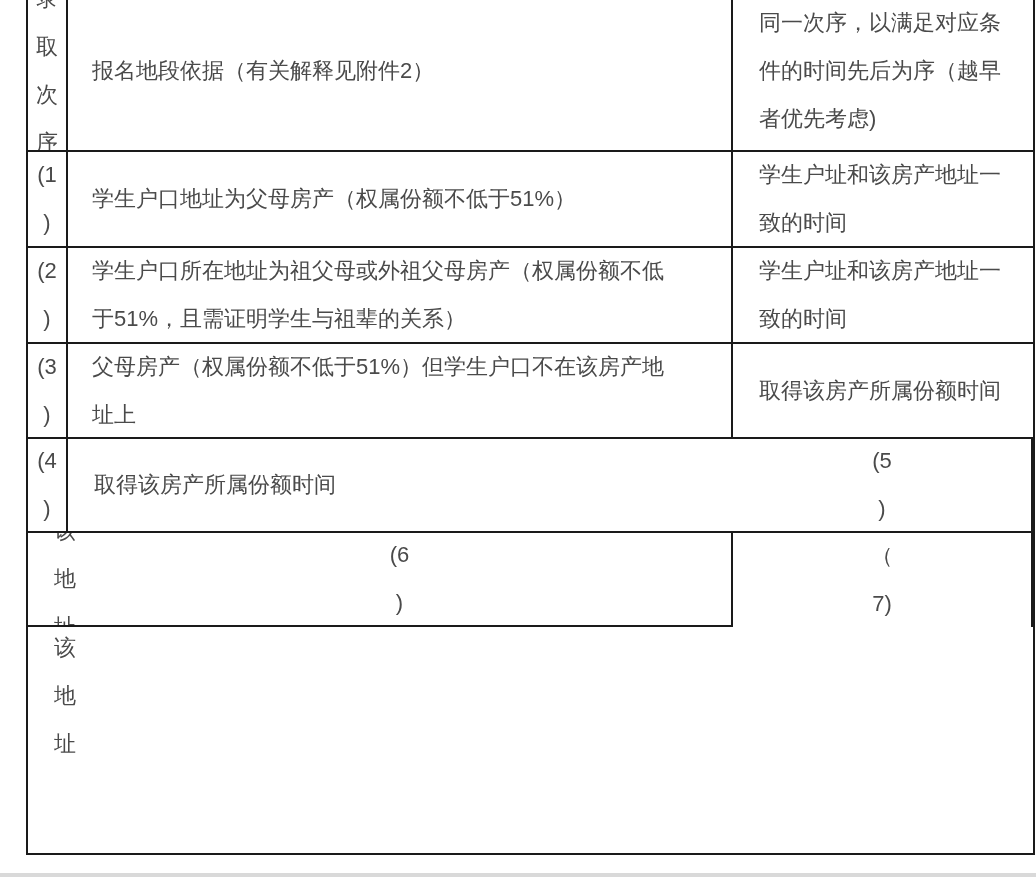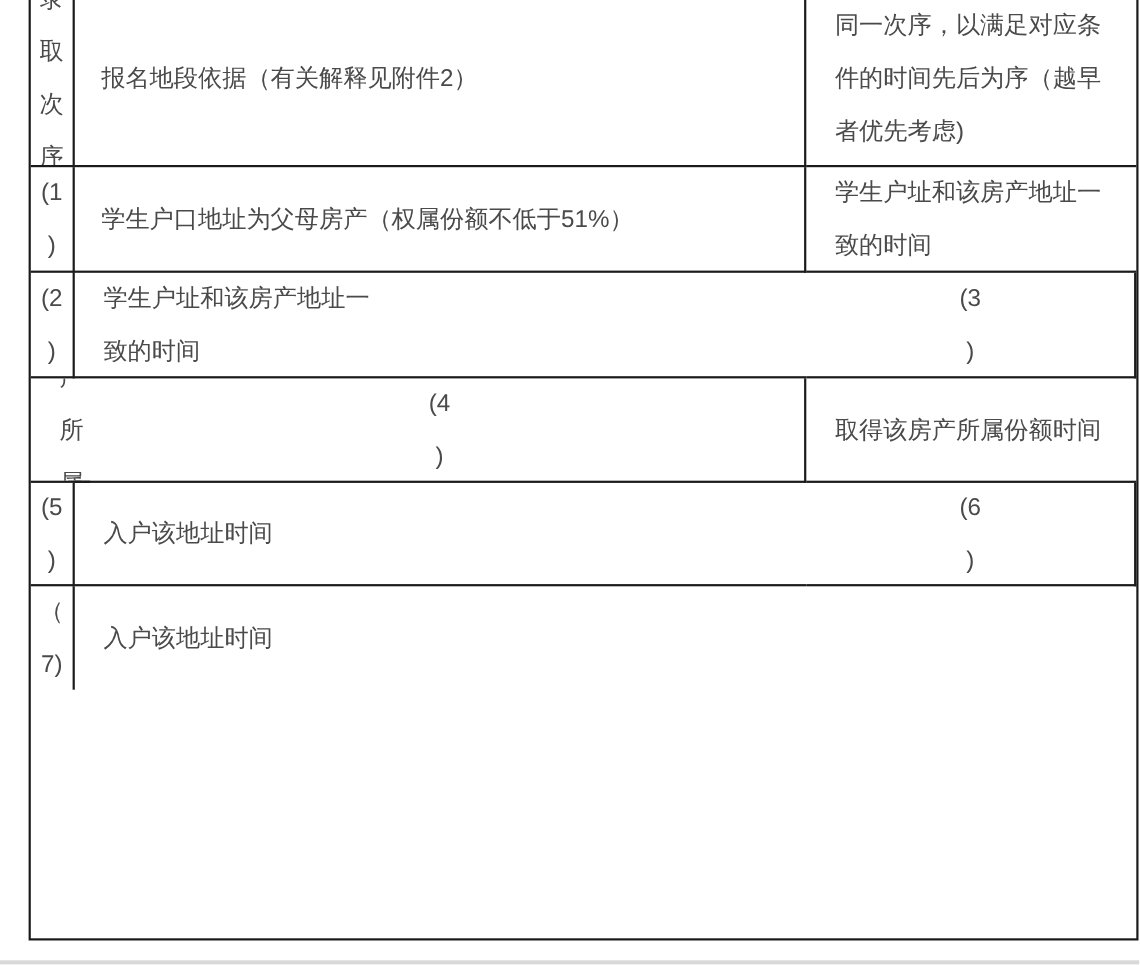--- a/index.html
+++ b/index.html
@@ -79,25 +79,29 @@
 者优先考虑)</div>
 
     <div class="cell col-order">(1
 )</div>
     <div class="cell col-basis">学生户口地址为父母房产（权属份额不低于51%）</div>
     <div class="cell col-time last-col">学生户址和该房产地址一
 致的时间</div>
 
     <div class="cell col-order">(2
 )</div>
+    <div class="cell col-basis">学生户口所在地址为祖父母或外祖父母房产（权属份额不低
+于51%，且需证明学生与祖辈的关系）</div>
     <div class="cell col-time last-col">学生户址和该房产地址一
 致的时间</div>
 
     <div class="cell col-order">(3
 )</div>
+    <div class="cell col-basis">父母房产（权属份额不低于51%）但学生户口不在该房产地
+址上</div>
     <div class="cell col-time last-col">取得该房产所属份额时间</div>
 
     <div class="cell col-order">(4
 )</div>
     <div class="cell col-time last-col">取得该房产所属份额时间</div>
 
     <div class="cell col-order">(5
 )</div>
     <div class="cell col-time last-col">入户该地址时间</div>
 

